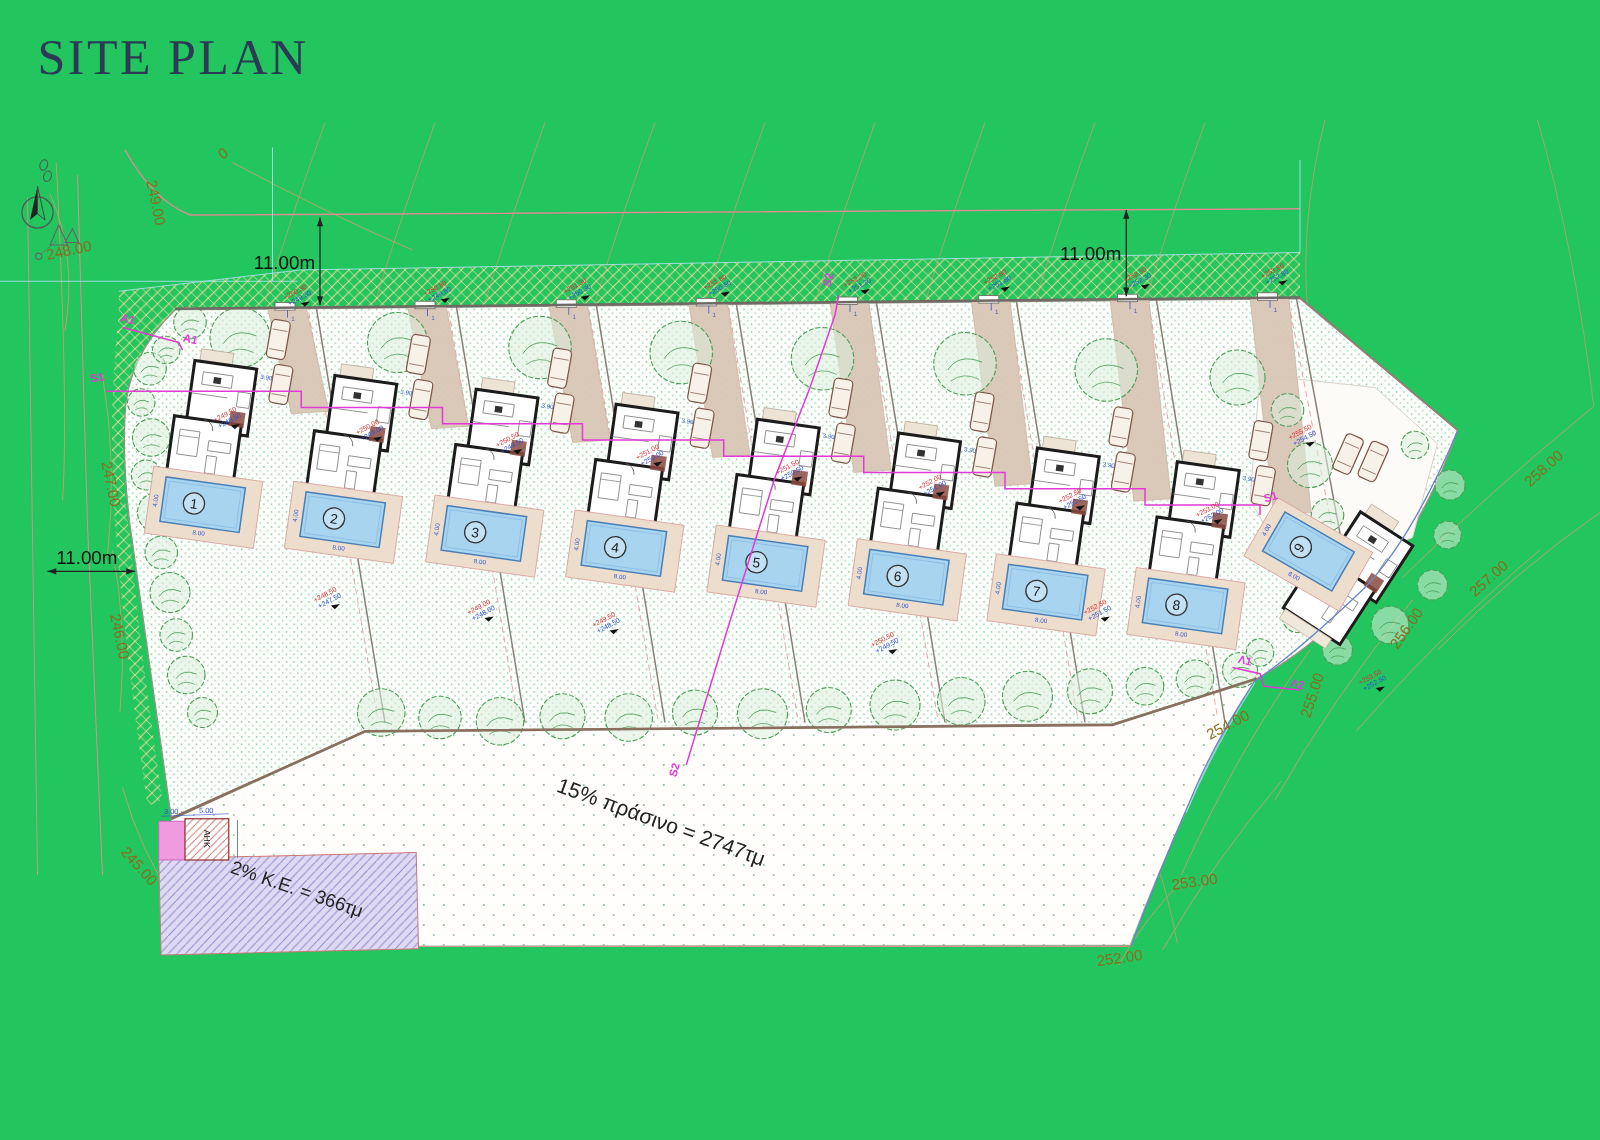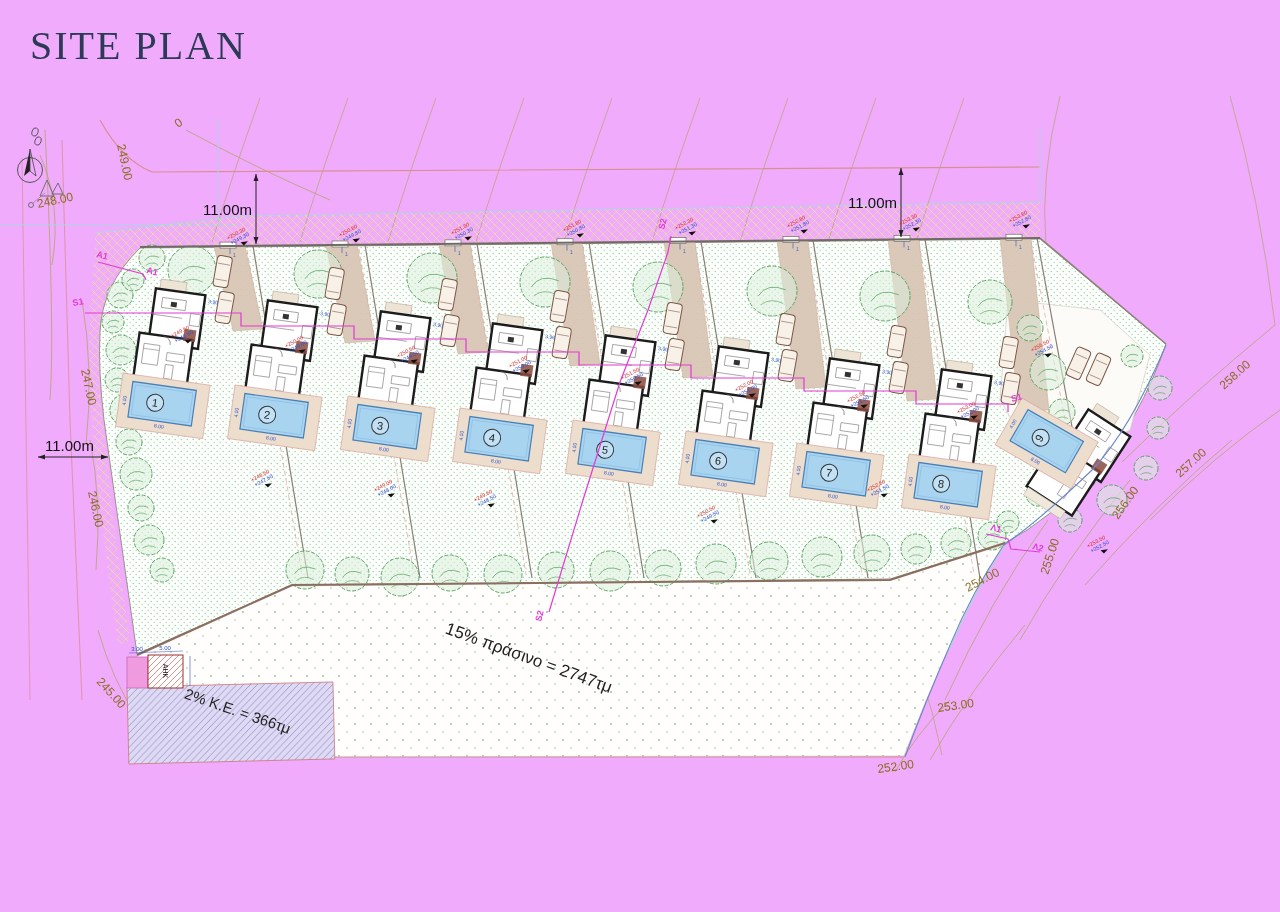--- a/index.html
+++ b/index.html
@@ -1,17 +1,17 @@
 <!DOCTYPE html>
 <html><head>
 <meta charset="utf-8">
 <style>
   html,body{margin:0;padding:0;background:#fff;width:1280px;height:912px;overflow:hidden;
     font-family:"Liberation Sans",sans-serif;}
-  #stage{position:relative;width:1280px;height:912px;background:#f0abfc;}
+  #stage{position:relative;width:1280px;height:912px;background:#22c55e;}
   #plan-title{position:absolute;left:30px;top:22px;font-family:"Liberation Serif",serif;
     font-size:40px;color:#2d3a55;letter-spacing:2px;font-weight:500;}
   svg{position:absolute;left:0;top:0;}
   text{font-family:"Liberation Sans",sans-serif;}
   .olab{fill:#8a6d1f;font-size:12px;}
   .dimtxt{fill:#111;font-size:15px;}
   .mag{fill:#e23ad6;font-size:9px;font-weight:bold;}
   .bdim{fill:#3355cc;font-size:6px;}
 </style>
 </head>

